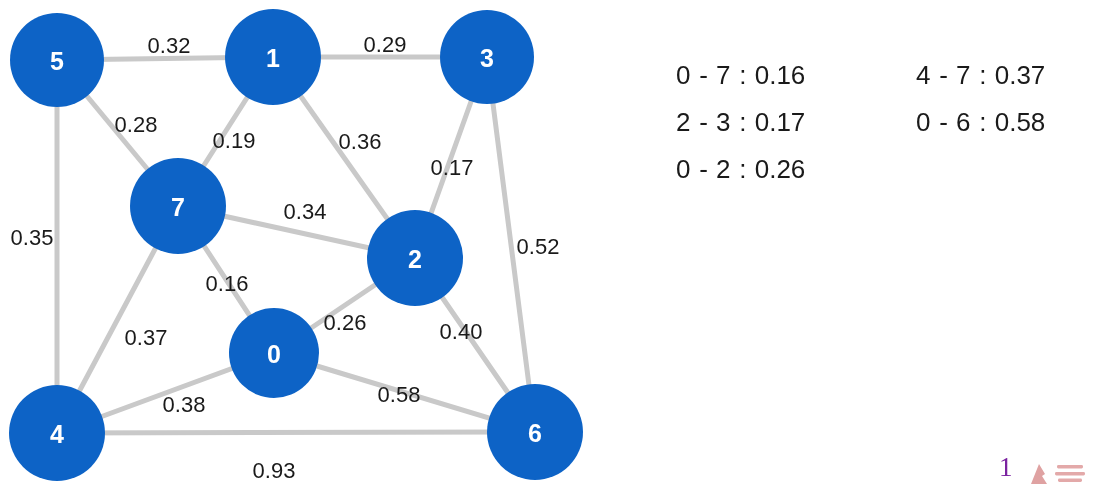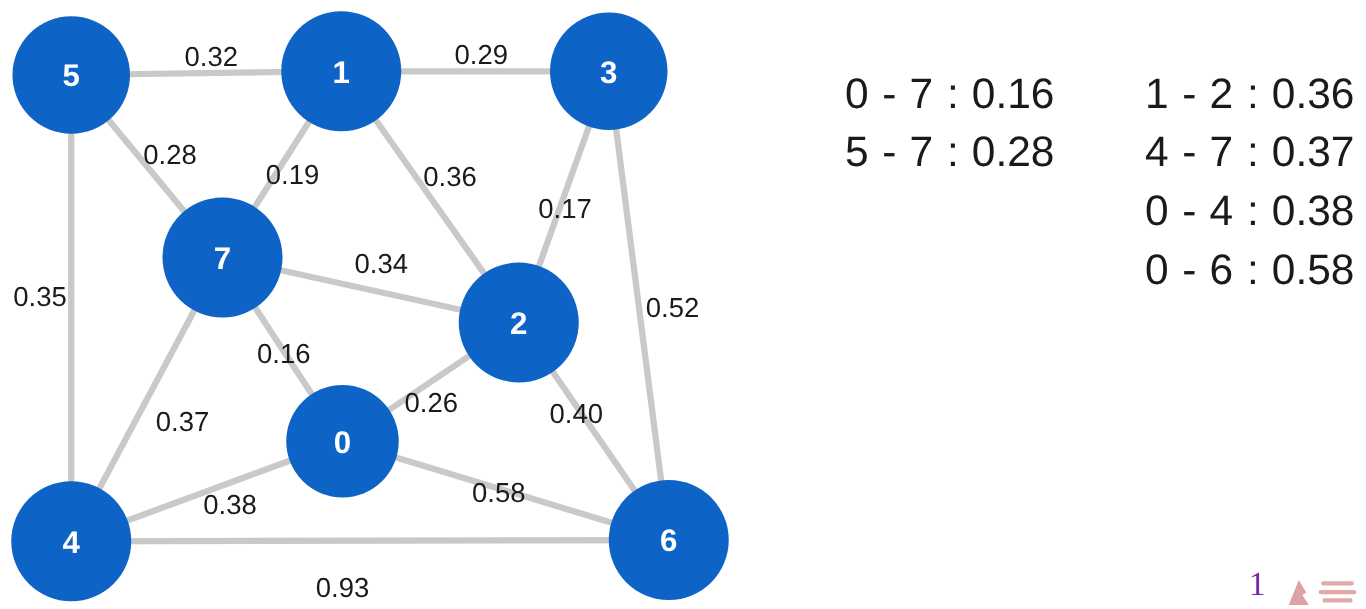--- a/index.html
+++ b/index.html
@@ -62,21 +62,21 @@
   .list-column {
     position: absolute;
     top: 52px;
   }
   #list-column-left { left: 56px; }
   #list-column-right { left: 296px; }
   .list-row {
     height: 47px;
     line-height: 47px;
     font-family: "Liberation Sans", sans-serif;
-    font-size: 34px;
+    font-size: 26px;
     color: #1a1a1a;
     white-space: nowrap;
   }
   .list-row .pair { letter-spacing: 0.5px; }
   .list-row .sep { padding: 0 1px; }
   #watermark {
     position: absolute;
     left: 995px;
     top: 452px;
     width: 98px;
@@ -152,26 +152,25 @@
           <text x="184" y="404" class="edge-weight" fill="#1a1a1a">0.38</text>
           <text x="399" y="394" class="edge-weight" fill="#1a1a1a">0.58</text>
           <text x="274" y="470" class="edge-weight" fill="#1a1a1a">0.93</text>
         </g>
     </svg>
   </div>
 
   <div id="list-panel">
     <div class="list-column" id="list-column-left">
         <div class="list-row"><span class="pair">0</span><span class="sep"> - </span><span class="pair">7</span><span class="sep"> : </span><span class="weight">0.16</span></div>
-        <div class="list-row"><span class="pair">5</span><span class="sep"> - </span><span class="pair">7</span><span class="sep"> : </span><span class="weight">0.28</span></div>
+        <div class="list-row"><span class="pair">2</span><span class="sep"> - </span><span class="pair">3</span><span class="sep"> : </span><span class="weight">0.17</span></div>
+        <div class="list-row"><span class="pair">0</span><span class="sep"> - </span><span class="pair">2</span><span class="sep"> : </span><span class="weight">0.26</span></div>
       </div>
     <div class="list-column" id="list-column-right">
-        <div class="list-row"><span class="pair">1</span><span class="sep"> - </span><span class="pair">2</span><span class="sep"> : </span><span class="weight">0.36</span></div>
         <div class="list-row"><span class="pair">4</span><span class="sep"> - </span><span class="pair">7</span><span class="sep"> : </span><span class="weight">0.37</span></div>
-        <div class="list-row"><span class="pair">0</span><span class="sep"> - </span><span class="pair">4</span><span class="sep"> : </span><span class="weight">0.38</span></div>
         <div class="list-row"><span class="pair">0</span><span class="sep"> - </span><span class="pair">6</span><span class="sep"> : </span><span class="weight">0.58</span></div>
       </div>
 
   </div>
 
   <div id="watermark">
     <span class="wm-digit">1</span>
     <svg width="98" height="35" viewBox="0 0 98 35">
       <path d="M36 32 L44 12 L50 22 L47 24 L52 32 Z" fill="#dfa2a2"></path>
       <rect x="62" y="13" width="26" height="3.4" rx="1.4" fill="#e3a9a9"></rect>

